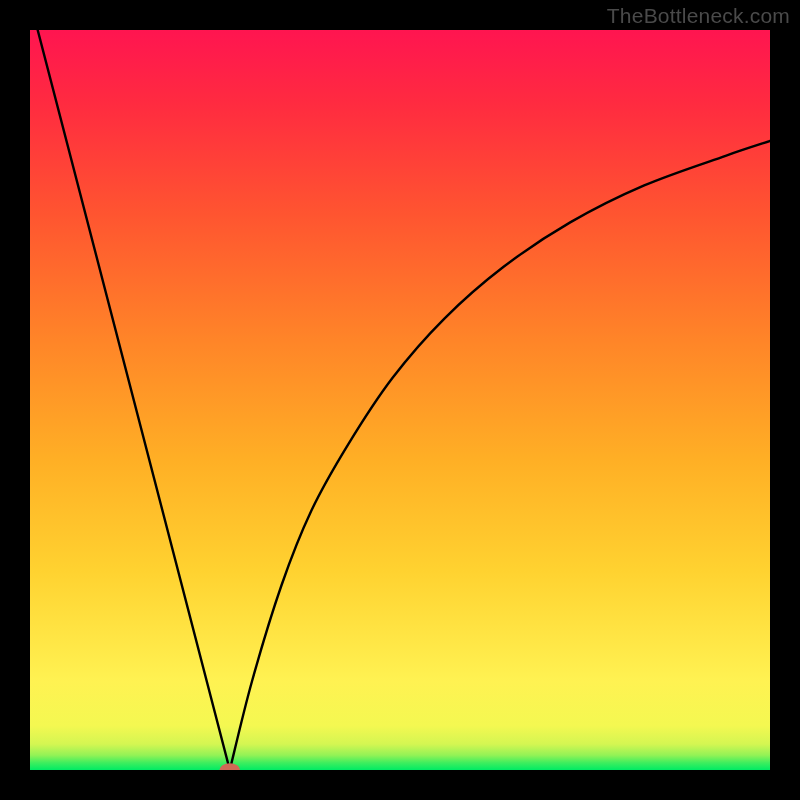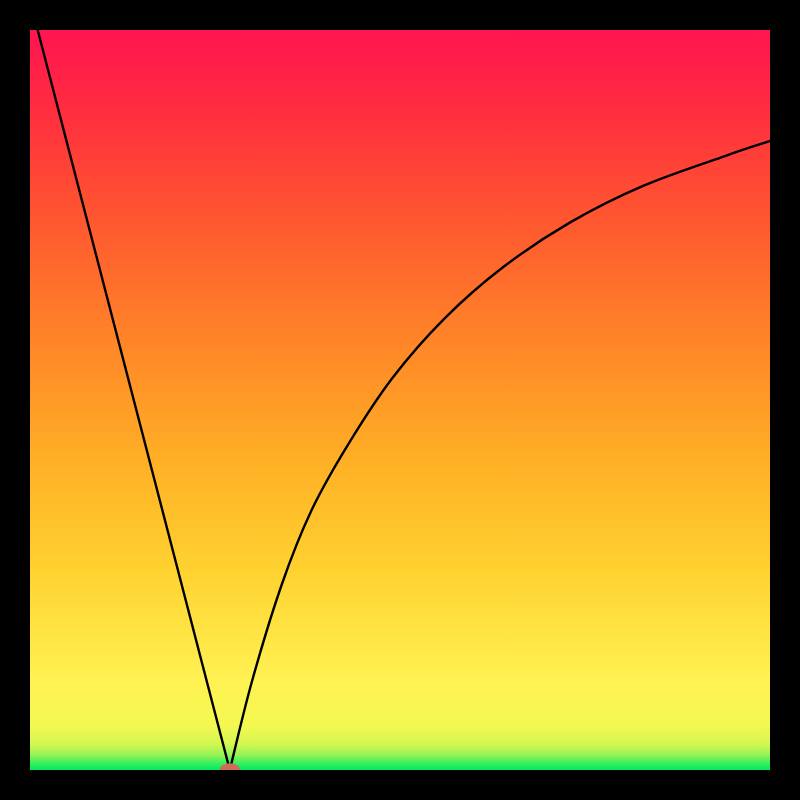--- a/index.html
+++ b/index.html
@@ -37,20 +37,21 @@
   }
   svg {
     display: block;
   }
 </style>
 </head>
 <body>
 
 <div class="frame">
 
+  <div class="watermark">TheBottleneck.com</div>
 
   <div class="plot">
     <svg id="chart-svg" width="740" height="740" viewBox="0 0 740 740" preserveAspectRatio="none">
       <defs>
         <linearGradient id="bg-grad" x1="0" y1="1" x2="0" y2="0">
             <stop offset="0%" stop-color="#00eb64"></stop>
             <stop offset="1%" stop-color="#40ee5e"></stop>
             <stop offset="2%" stop-color="#93f256"></stop>
             <stop offset="3.5000000000000004%" stop-color="#d4f652"></stop>
             <stop offset="6%" stop-color="#f4f851"></stop>

